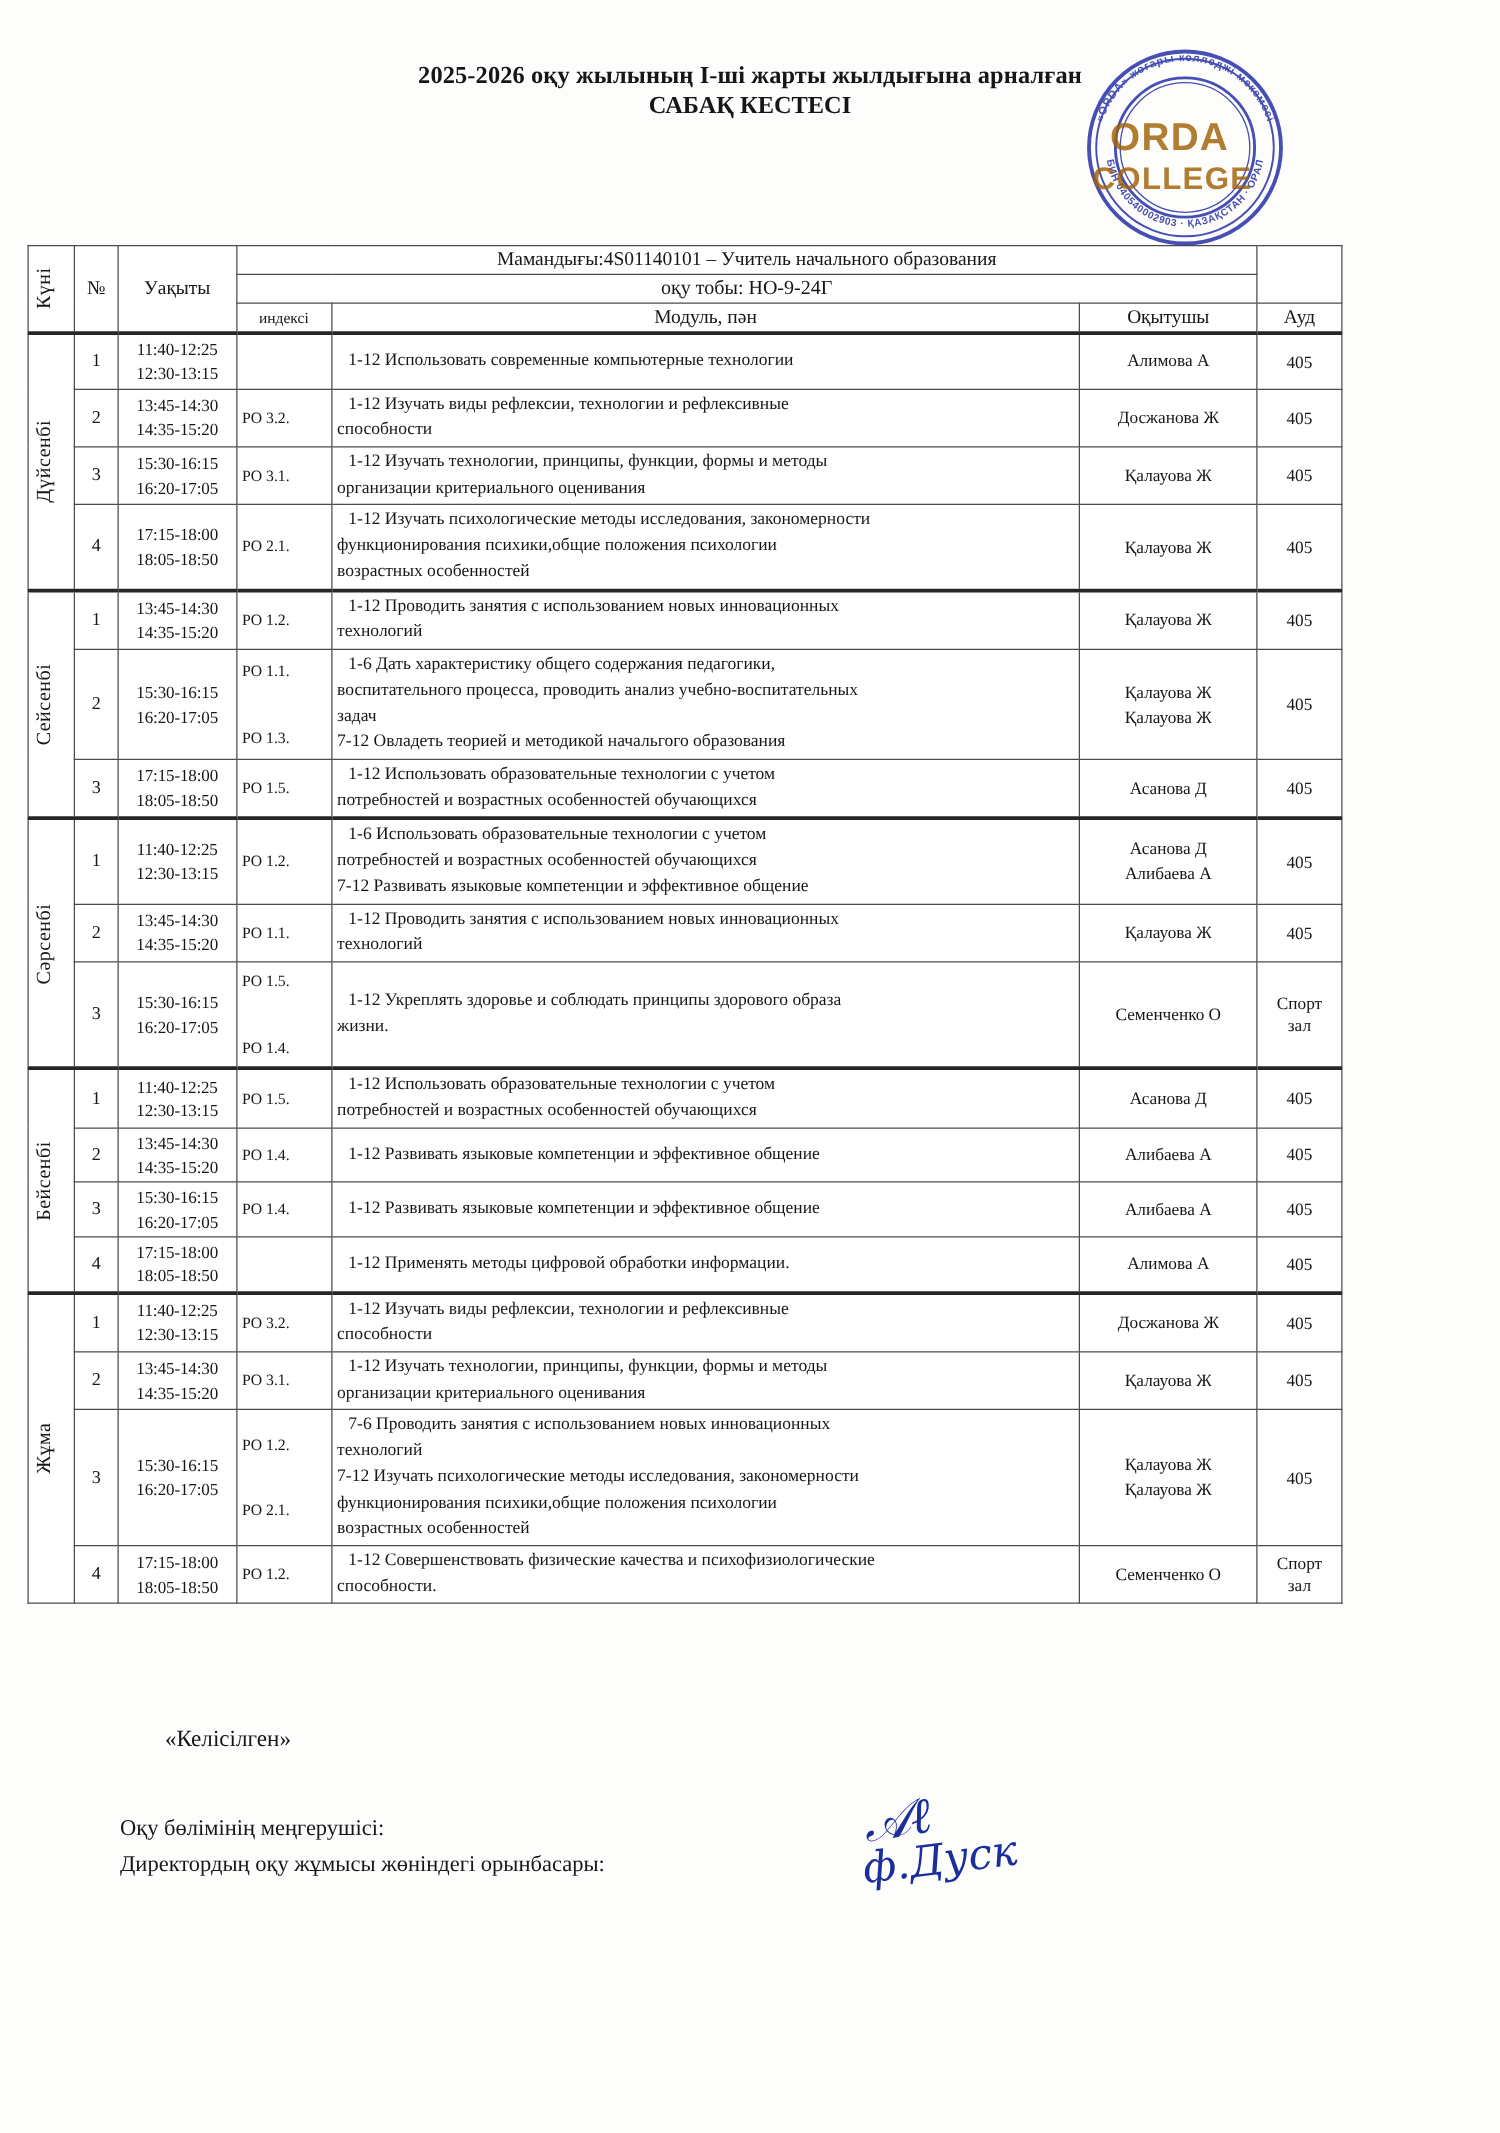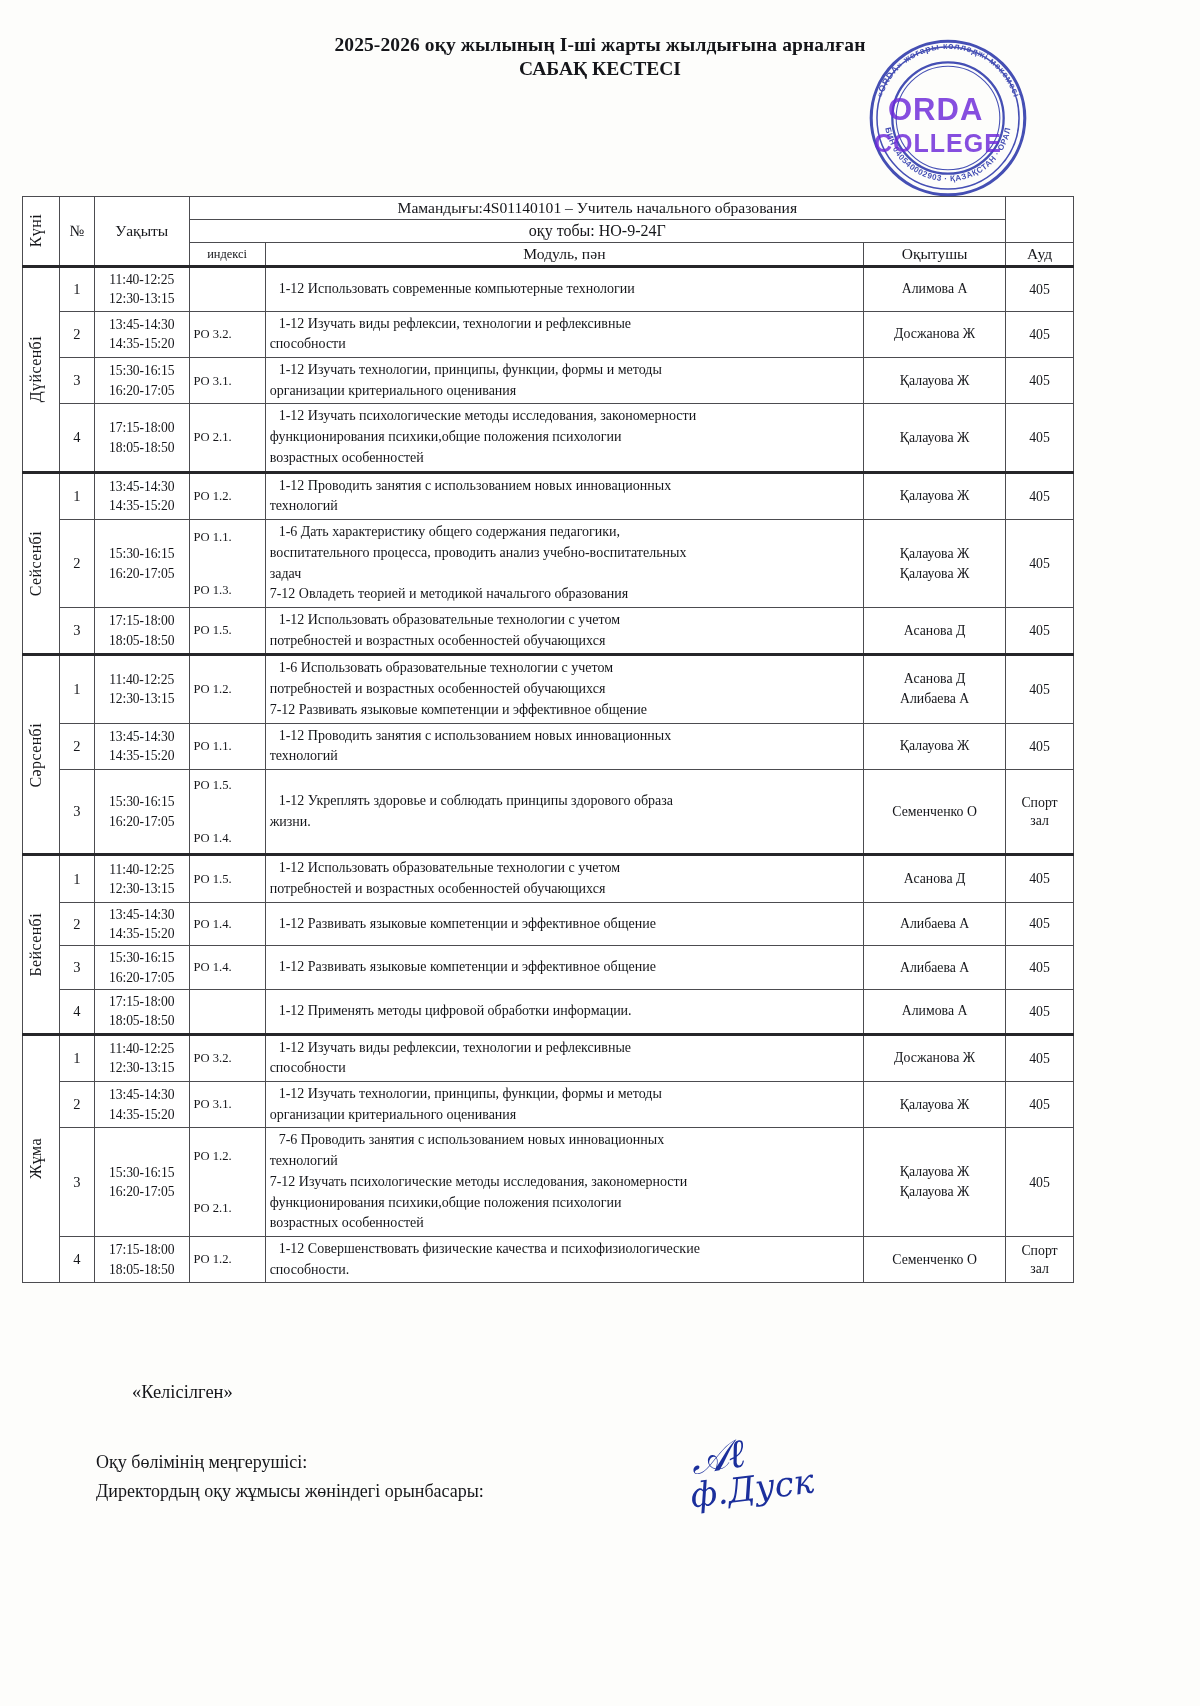--- a/index.html
+++ b/index.html
@@ -17,21 +17,21 @@
   }
   .page {
     position: absolute;
     inset: 0;
     background: #fdfdfb;
   }
 
   
   .doc-header {
     position: absolute;
-    top: 34px;
+    top: 50px;
     left: 0;
     width: 1200px;
     text-align: center;
   }
   .doc-header .line1 {
     font-size: 19.5px;
     font-weight: bold;
     letter-spacing: 0.1px;
   }
   .doc-header .line2 {
@@ -92,21 +92,21 @@
     opacity: 0.85;
     pointer-events: none;
   }
   .stamp-text {
     position: absolute;
     left: 888px;
     top: 92px;
     z-index: 4;
     font-family: "Liberation Sans", sans-serif;
     font-weight: bold;
-    color: #6d28d9;
+    color: #a16207;
     opacity: 0.82;
     letter-spacing: 1px;
     pointer-events: none;
   }
   .stamp-text .s1 { font-size: 31px; display: block; }
   .stamp-text .s2 { font-size: 25px; display: block; margin-top: 1px; margin-left: -14px; }
 
   
   table.schedule {
     position: absolute;

